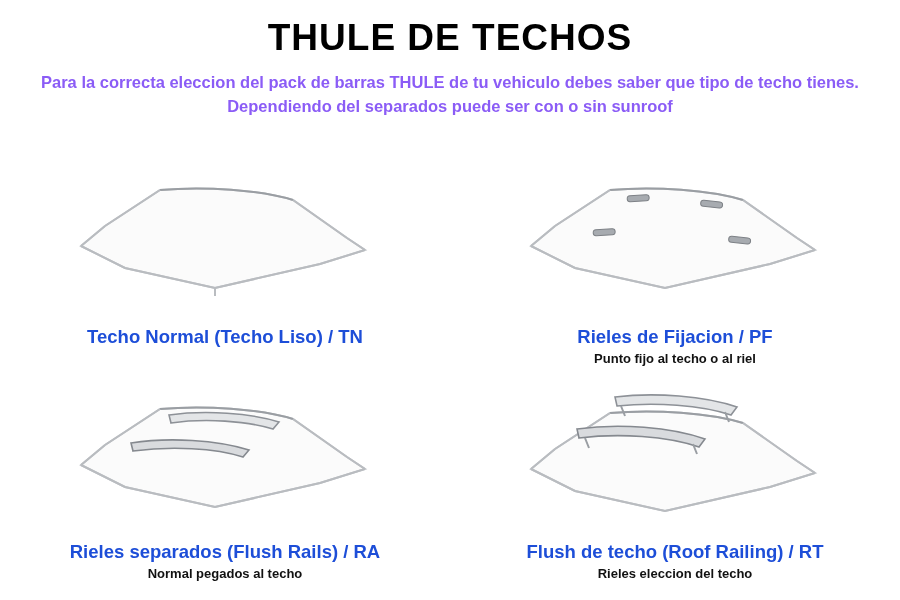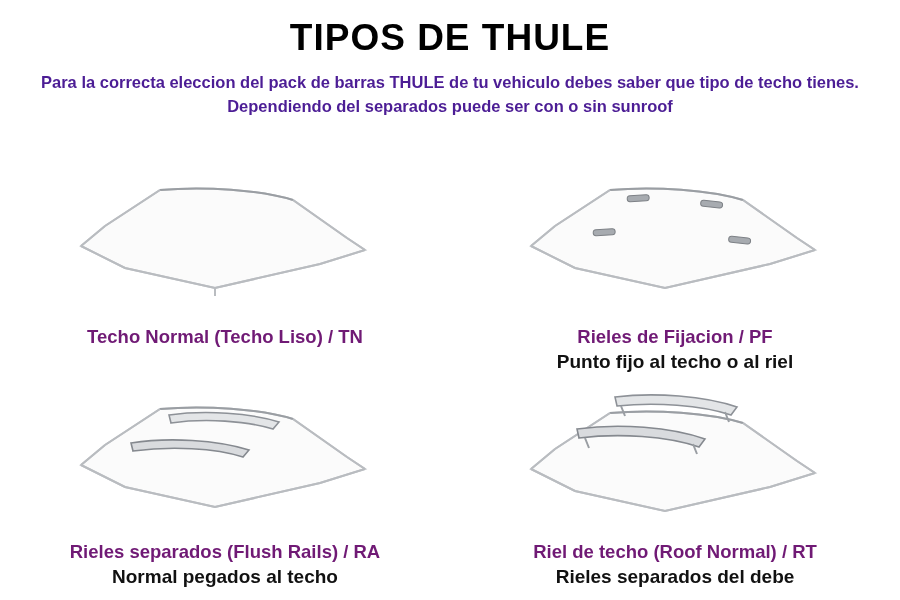--- a/index.html
+++ b/index.html
@@ -30,21 +30,21 @@
     color: #000;
   }
   .subtitle-block {
     text-align: center;
     margin-top: 12px;
   }
   .subtitle-line {
     font-size: 16.5px;
     font-weight: bold;
     line-height: 1.45;
-    color: #4c1d95;
+    color: #8b5cf6;
   }
   .grid {
     position: absolute;
     top: 150px;
     left: 0;
     width: 900px;
     height: 440px;
   }
   .cell {
     position: absolute;
@@ -62,43 +62,43 @@
     height: 150px;
   }
   .art svg {
     display: block;
     margin: 0 auto;
   }
   .caption {
     text-align: center;
     font-size: 18.5px;
     font-weight: bold;
-    color: #701a75;
+    color: #1d4ed8;
     margin-top: 8px;
   }
   .subcaption {
     text-align: center;
-    font-size: 19px;
+    font-size: 13px;
     font-weight: bold;
     color: #111;
     margin-top: 3px;
   }
   .roof-line { fill: none; stroke: #b9bcc0; stroke-width: 2; }
   .roof-line-dark { fill: none; stroke: #9a9ea3; stroke-width: 2; }
   .roof-fill { fill: #fbfbfb; stroke: #c2c5c9; stroke-width: 2; }
   .rail-fill { fill: #e3e5e7; stroke: #8d9197; stroke-width: 1.6; }
   .rail-fill-2 { fill: #d9dbde; stroke: #85898f; stroke-width: 1.6; }
   .point-fill { fill: #a7abb0; stroke: #7d8186; stroke-width: 1; }
 </style>
 </head>
 <body>
 
 <div class="page">
 
-  <div class="title">TIPOS DE THULE</div>
+  <div class="title">THULE DE TECHOS</div>
 
   <div class="subtitle-block">
     <div class="subtitle-line">Para la correcta eleccion del pack de barras THULE de tu vehiculo debes saber que tipo de techo tienes.</div>
     <div class="subtitle-line">Dependiendo del separados puede ser con o sin sunroof</div>
   </div>
 
   <div class="grid">
 
     <div class="cell r1c1">
       <div class="art">
@@ -167,18 +167,18 @@
           <path class="roof-line" d="M16,86 L60,108 L150,128 L255,104 L300,90"></path>
           <path class="roof-line" d="M300,90 L282,78"></path>
           <path class="roof-line" d="M95,30 L40,66"></path>
 
           <path class="rail-fill" d="M100,14 C140,9 190,13 222,24 L216,32 C186,22 140,19 102,23 Z"></path>
           <path class="roof-line-dark" d="M106,23 L110,33 M210,29 L214,39"></path>
           <path class="rail-fill-2" d="M62,46 C104,40 156,44 190,56 L184,64 C152,53 104,50 64,55 Z"></path>
           <path class="roof-line-dark" d="M70,55 L74,65 M178,61 L182,71"></path>
         </svg>
       </div>
-      <div class="caption">Riel de techo (Roof Normal) / RT</div>
-      <div class="subcaption">Rieles separados del debe</div>
+      <div class="caption">Flush de techo (Roof Railing) / RT</div>
+      <div class="subcaption">Rieles eleccion del techo</div>
     </div>
 
   </div>
 </div>
 
 </body></html>

